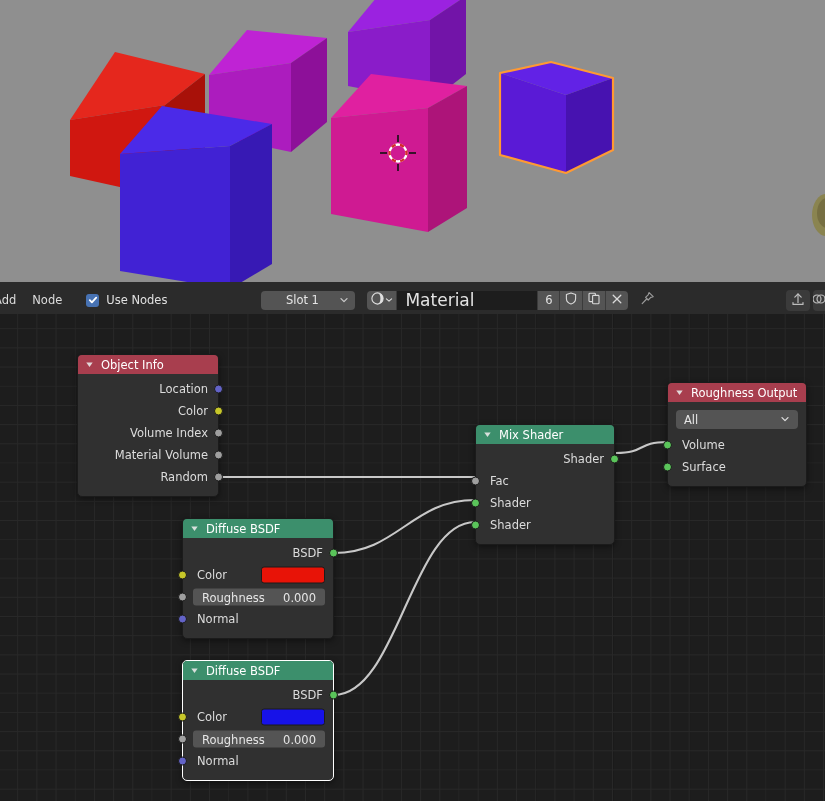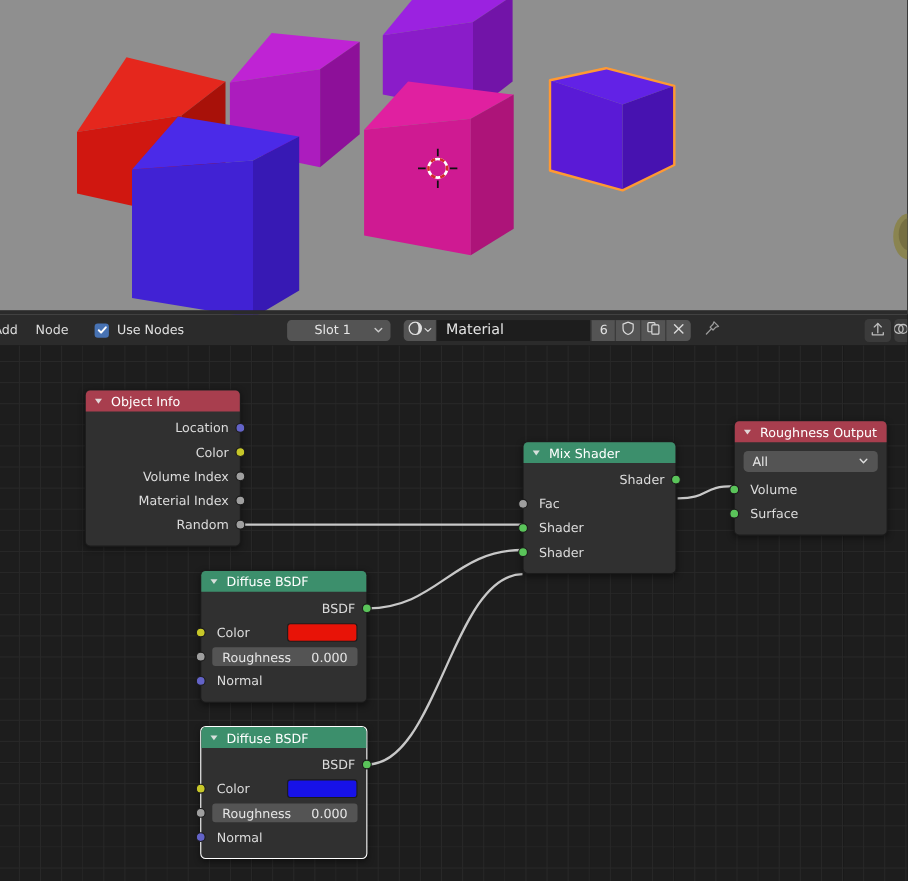--- a/index.html
+++ b/index.html
@@ -71,21 +71,21 @@
   .id-block { display:flex; align-items:center; height:19px; }
   .browse-btn {
     height:19px; width:30px; background:#545454;
     border-radius:4px 0 0 4px;
     display:flex; align-items:center; justify-content:center; gap:1px;
     border-right:1px solid #3b3b3b;
   }
   .name-field {
     height:19px; width:140px; background:#1d1d1d;
     display:flex; align-items:center; padding-left:8px;
-    color:#e3e3e3; font-size:13px;
+    color:#e3e3e3; font-size:17px;
   }
   .users-btn {
     height:19px; min-width:22px; background:#545454;
     display:flex; align-items:center; justify-content:center;
     color:#e0e0e0; font-size:11.5px; padding:0 6px;
     border-left:1px solid #3b3b3b;
   }
   .icon-btn {
     height:19px; width:23px; background:#545454;
     display:flex; align-items:center; justify-content:center;
@@ -380,21 +380,21 @@
             </div>
             <div class="row out">
               <span>Color</span>
               <span class="socket right" style="background: rgb(199, 199, 41);"></span>
             </div>
             <div class="row out">
               <span>Volume Index</span>
               <span class="socket right" style="background: rgb(159, 159, 159);"></span>
             </div>
             <div class="row out">
-              <span>Material Index</span>
+              <span>Material Volume</span>
               <span class="socket right" style="background: rgb(159, 159, 159);"></span>
             </div>
             <div class="row out">
               <span>Random</span>
               <span class="socket right" style="background: rgb(159, 159, 159);"></span>
             </div>
           </div>
         </div>
         <div class="node" style="left: 182px; top: 204px; width: 152px;">
           <div class="node-header" style="background: rgb(60, 143, 108);">
@@ -453,21 +453,21 @@
                 <span class="vf-label">Roughness</span>
                 <span class="vf-val">0.000</span>
               </div>
             </div>
             <div class="row in">
               <span class="socket left" style="background: rgb(99, 99, 199);"></span>
               <span>Normal</span>
             </div>
           </div>
         </div>
-        <div class="node" style="left: 475px; top: 87px; width: 140px;">
+        <div class="node" style="left: 475px; top: 110px; width: 140px;">
           <div class="node-header" style="background: rgb(60, 143, 108);">
             <span class="tri">
               <svg width="9" height="9" viewBox="0 0 9 9">
                 <polygon points="1.3,2.6 7.7,2.6 4.5,7" fill="#e8e8e8"></polygon>
               </svg>
             </span>
             <span>Mix Shader</span>
           </div>
           <div class="node-body">
             <div class="row out">

